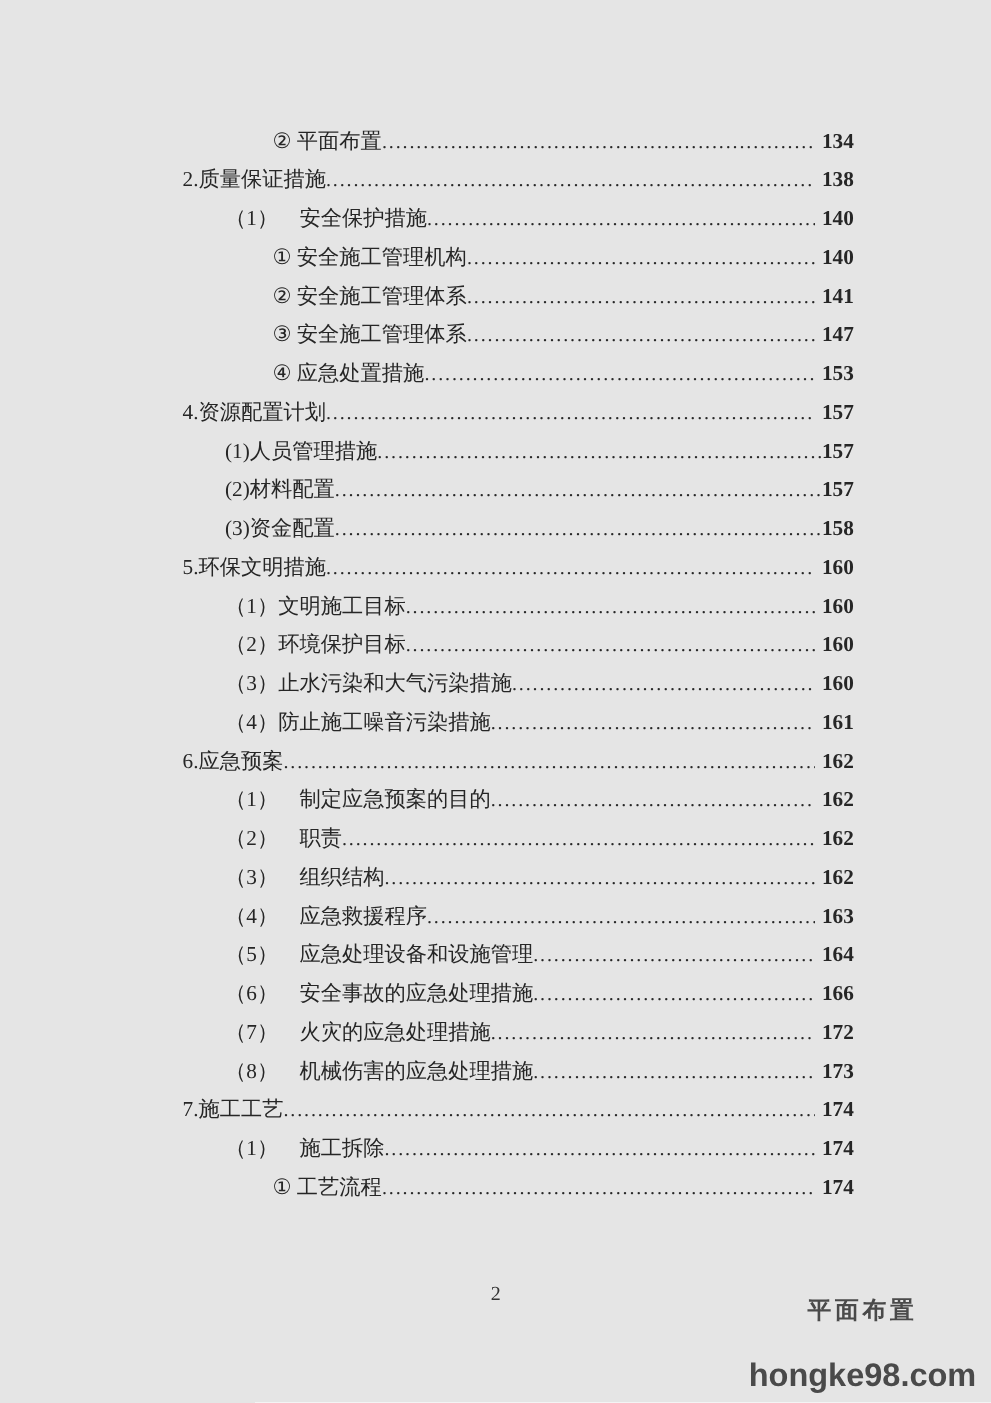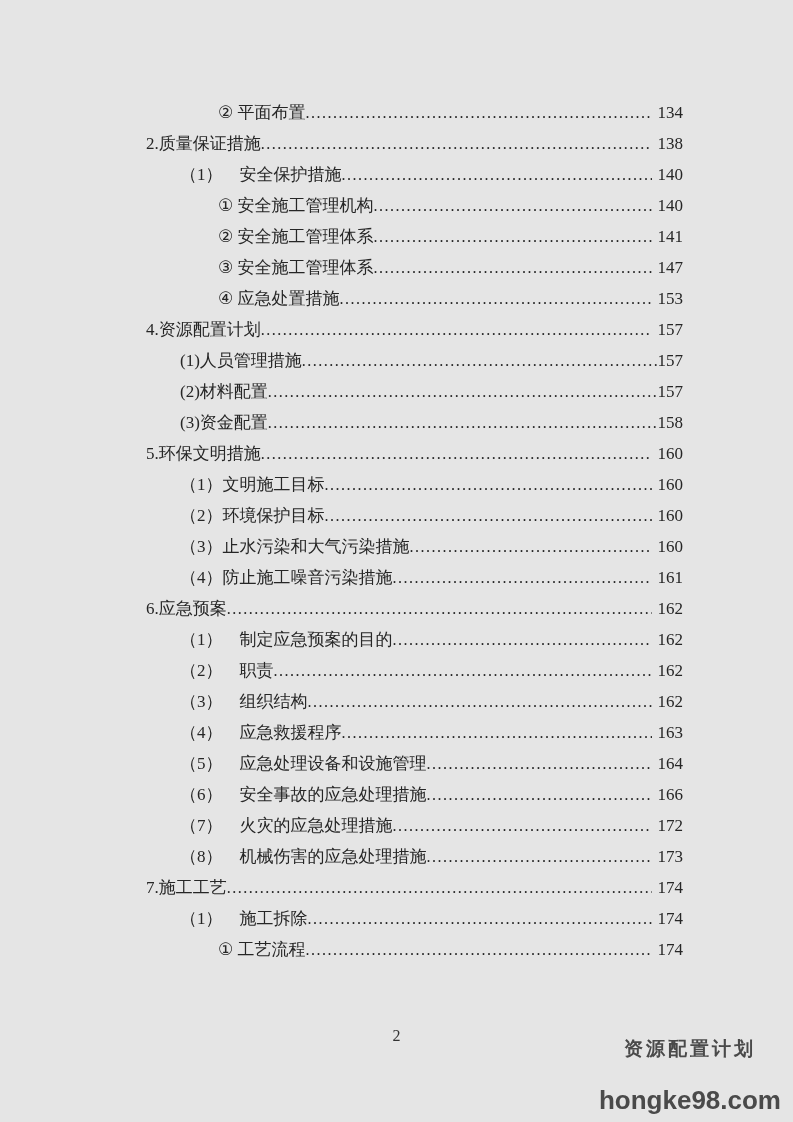--- a/index.html
+++ b/index.html
@@ -31,21 +31,21 @@
     flex:1 1 auto;
     overflow:hidden;
     white-space:nowrap;
     min-width:12px;
   }
   .toc-leader::after {
     content:"........................................................................................................................................................................................................";
     letter-spacing:1.5px;
     font-size:16px;
   }
-  .toc-pagenum { flex:0 0 auto; padding-left:6px; }
+  .toc-pagenum { flex:0 0 auto; padding-left:6px;font-weight:bold; }
   .toc-row.tight .toc-pagenum { padding-left:1px; }
   .footer-pagenum {
     position:absolute;
     left:0; top:1027px;
     width:793px;
     text-align:center;
     font-size:16px;
     color:#333333;
   }
   .watermark {
@@ -210,17 +210,17 @@
       <div class="toc-row lvl3">
         <span class="toc-label">① 工艺流程</span>
         <span class="toc-leader"></span>
         <span class="toc-pagenum">174</span>
       </div>
     </div>
 
   <div class="footer-pagenum">2</div>
 
   <div class="watermark" style="color: rgb(74, 74, 74);">
-    <div class="watermark-name">资源配置计划</div>
+    <div class="watermark-name">平面布置</div>
     <div class="watermark-url">hongke98.com</div>
   </div>
 
 </div>
 
 </body></html>

